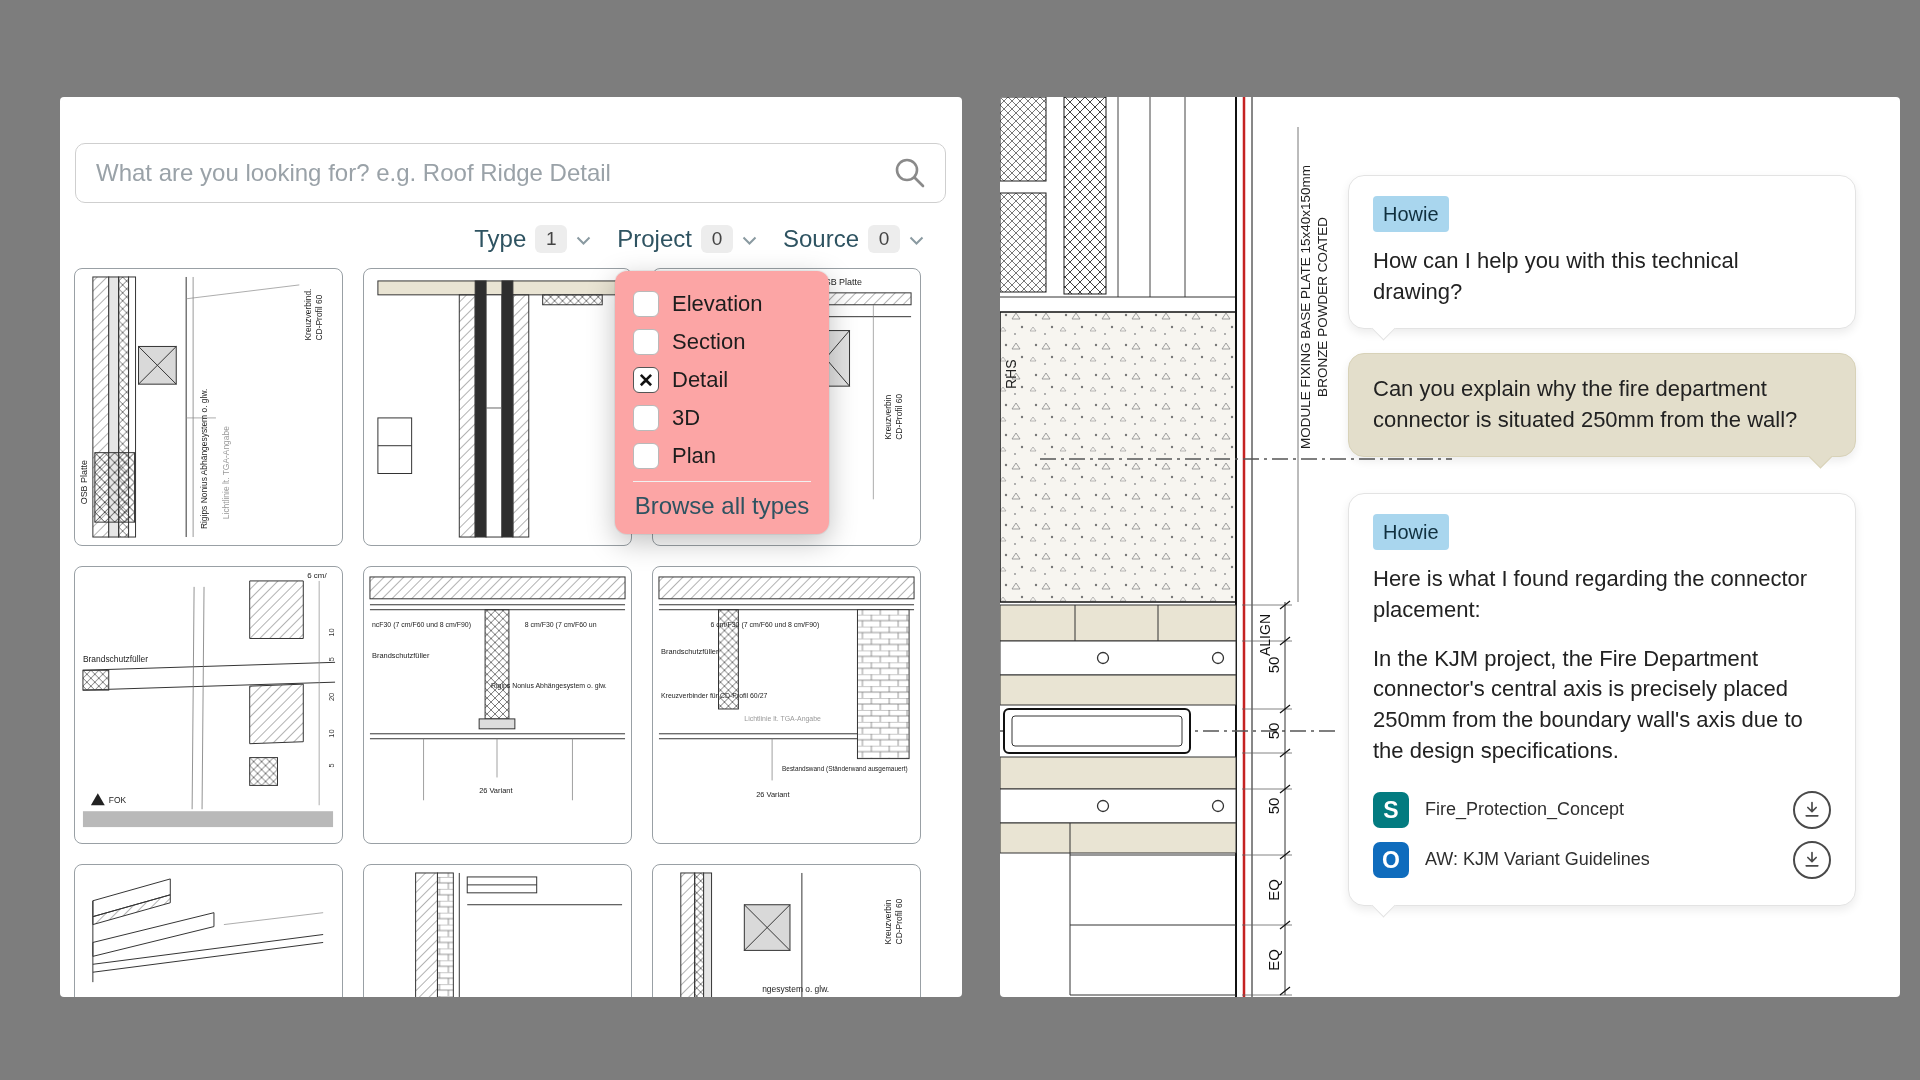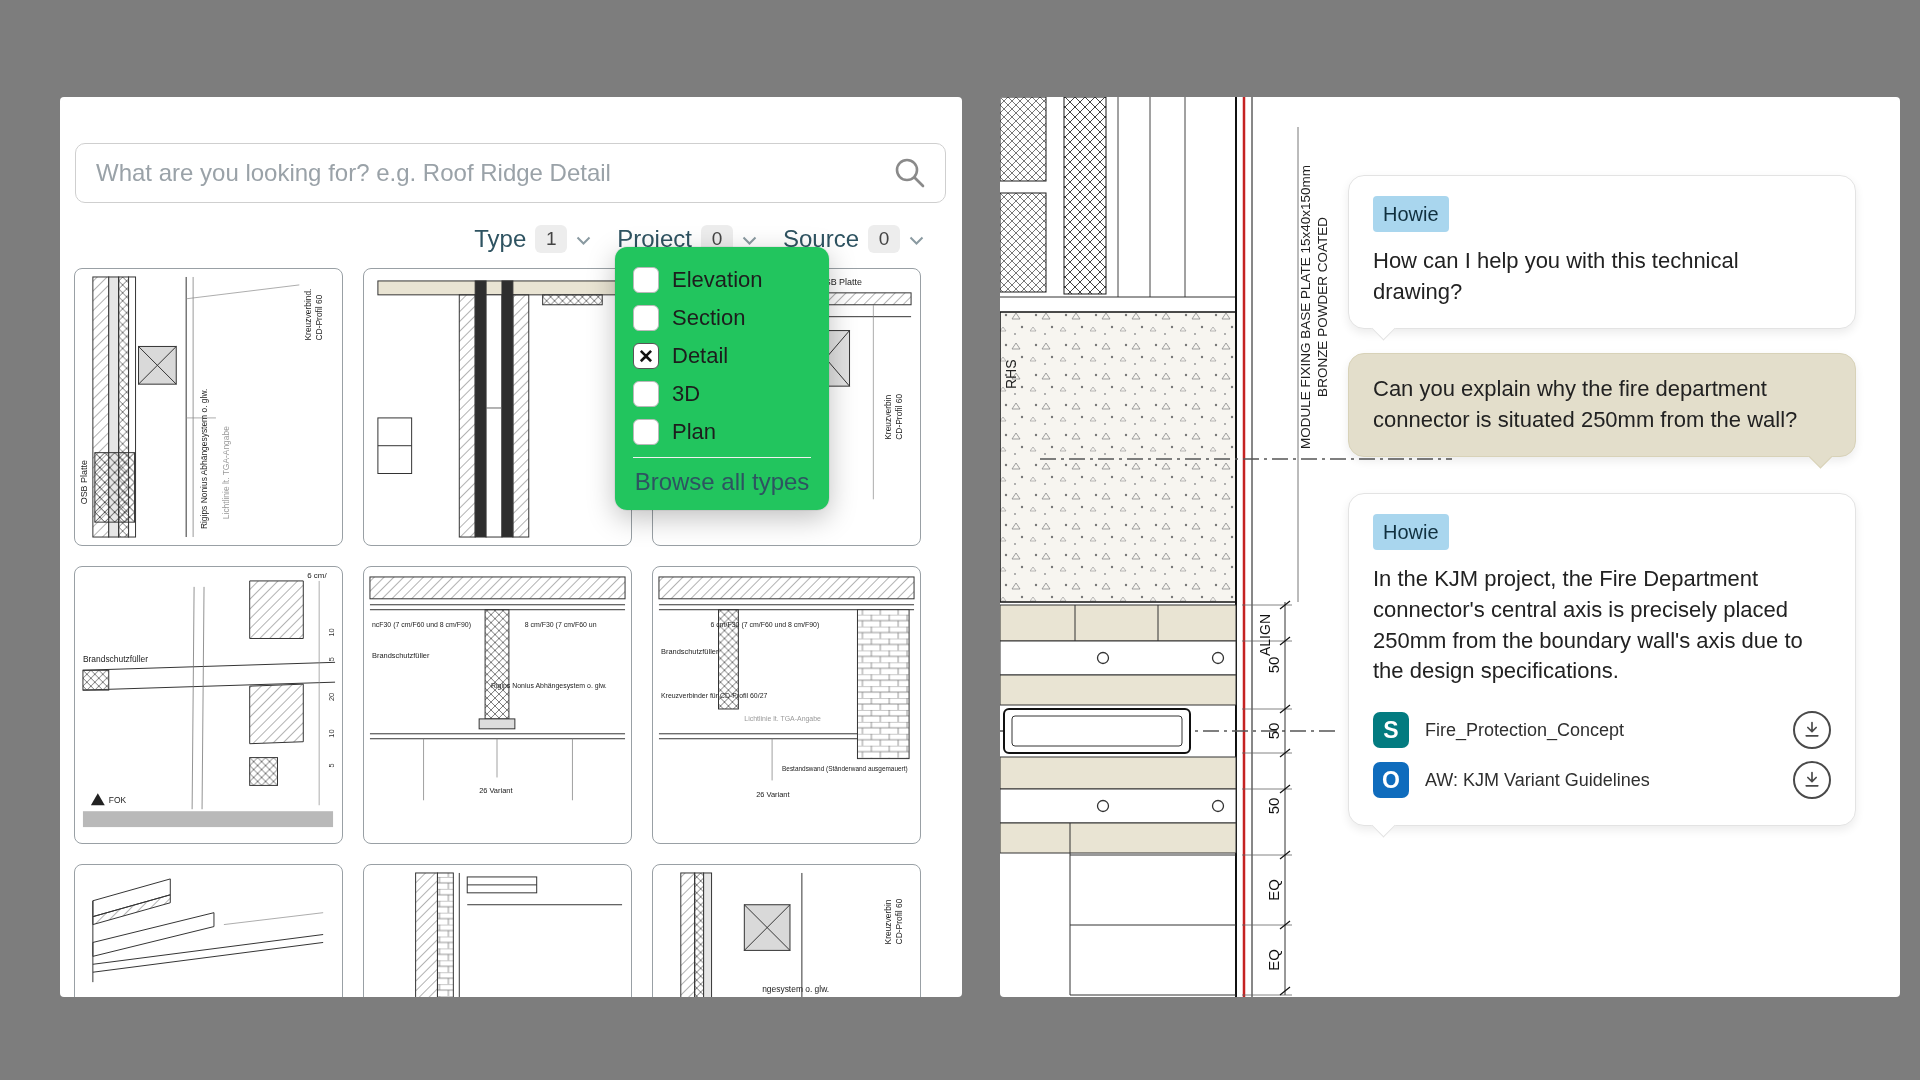--- a/index.html
+++ b/index.html
@@ -25,21 +25,21 @@
   .chev{margin-top:3px;}
 
   
   .grid{position:absolute;left:14px;top:171px;width:874px;height:729px;display:grid;
     grid-template-columns:repeat(3,269px);grid-auto-rows:278px;column-gap:29px;row-gap:28px;overflow:hidden;gap:20px;}
   .thumb{border:1px solid #99a0a5;border-radius:8px;background:#fff;overflow:hidden;cursor:pointer;}
   .thumb svg{display:block;width:100%;height:100%;}
   svg text{font-family:"Liberation Sans",sans-serif;}
 
   
-  .menu{position:absolute;left:555px;top:150px;width:214px;background:#22c55e;border-radius:12px;
+  .menu{position:absolute;left:555px;top:174px;width:214px;background:#fca5a5;border-radius:12px;
     box-shadow:0 8px 28px rgba(0,0,0,.25),0 0 0 1px rgba(0,0,0,.05);padding:14px 18px 8px;box-sizing:border-box;z-index:6;}
   .option{display:flex;align-items:center;gap:13px;height:38px;cursor:pointer;}
   .box{width:26px;height:26px;border:1.5px solid #b9b9b9;border-radius:6px;background:#fff;display:flex;
     align-items:center;justify-content:center;box-sizing:border-box;}
   .box.checked{border-color:#555;}
   .box .mark{font-size:19px;font-weight:700;color:#111;line-height:1;}
   .opt-label{font-size:22px;color:#1d1d1d;}
   .browse{margin-top:6px;border-top:1px solid #f1f1f1;padding:10px 0 6px;text-align:center;
     font-size:24px;color:#2e5361;cursor:pointer;}
 
@@ -438,20 +438,21 @@
         <span class="howie">Howie</span>
         <p>How can I help you with this technical drawing?</p>
       </div>
 
       <div class="bubble user u1">
         <p>Can you explain why the fire department connector is situated 250mm from the wall?</p>
       </div>
 
       <div class="bubble bot b2">
         <span class="howie">Howie</span>
+        <p>Here is what I found regarding the connector placement:</p>
         <p>In the KJM project, the Fire Department connector's central axis is precisely placed 250mm from the boundary wall's axis due to the design specifications.</p>
 
         <div class="attach">
           <span class="app-icon sp">
               <span>S</span>
             </span>
           <span class="attach-name">Fire_Protection_Concept</span>
           <span class="dl">
             <svg width="20" height="20" viewBox="0 0 24 24">
               <path d="M12 3 V13 M7 9 L12 14 L17 9 M5 19 H19" fill="none" stroke="#4a4a4a" stroke-width="2" stroke-linecap="round" stroke-linejoin="round"></path>

